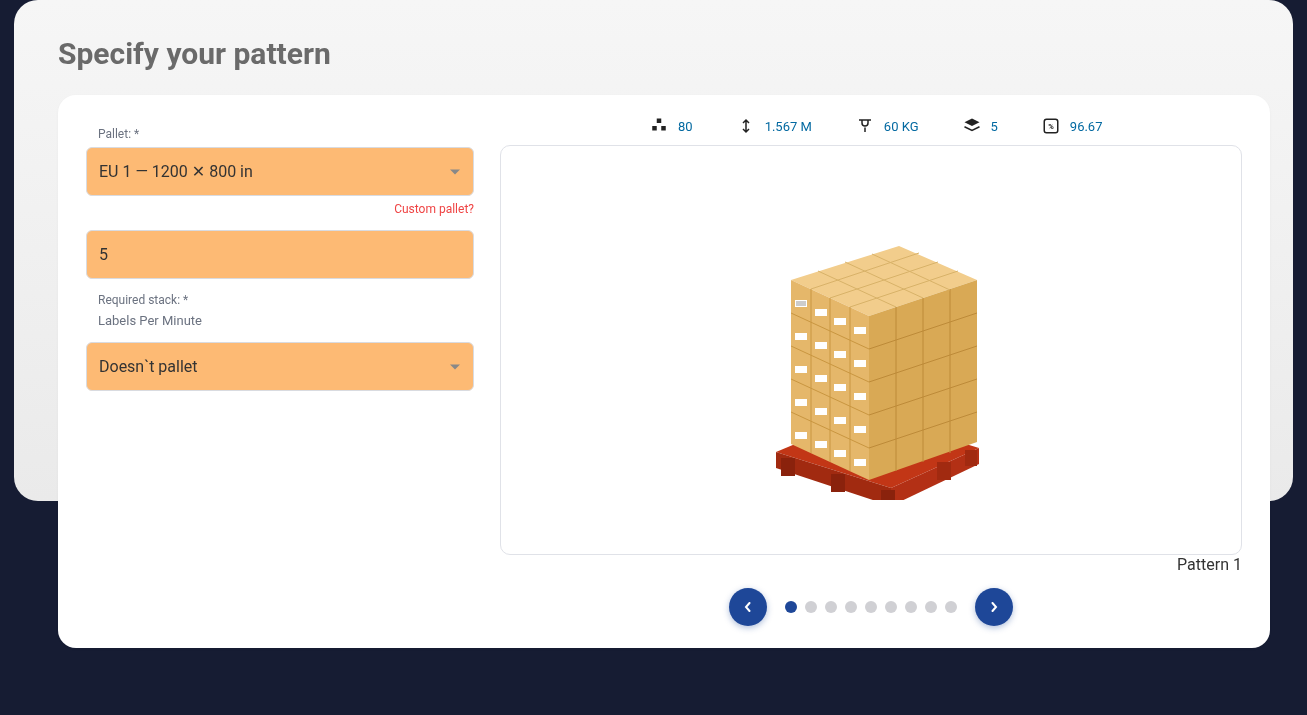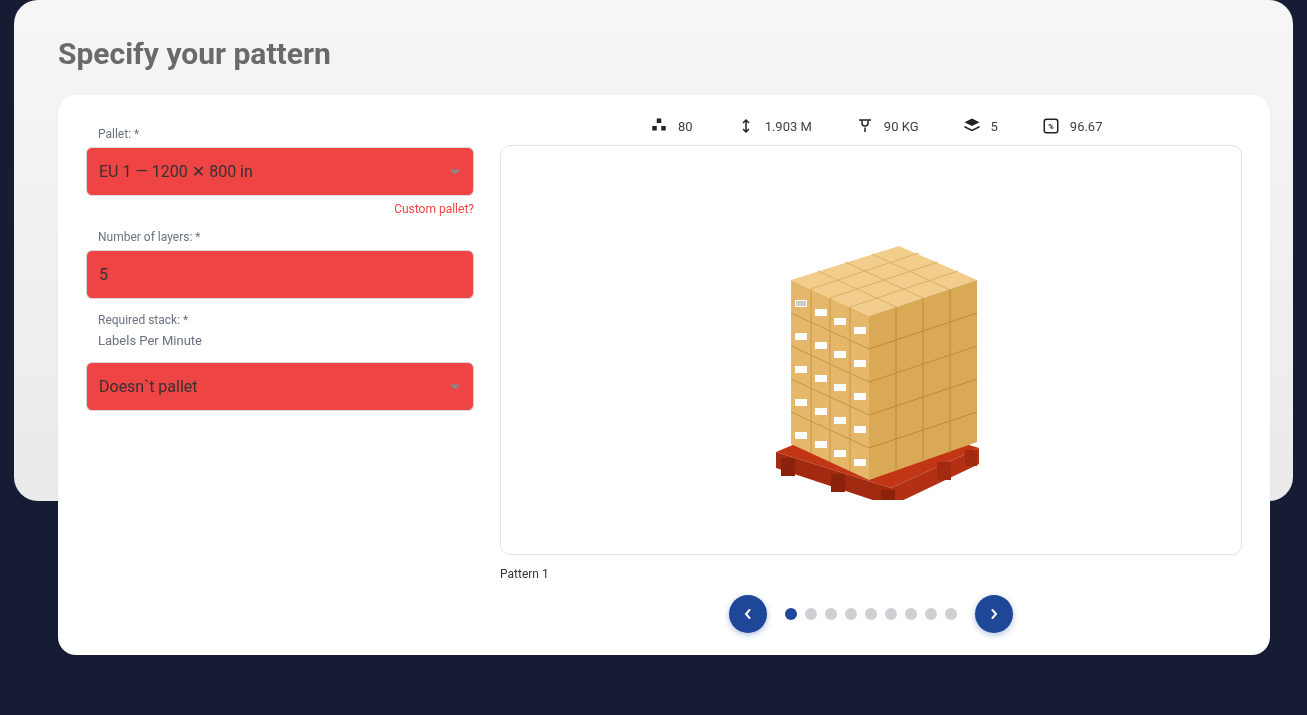--- a/index.html
+++ b/index.html
@@ -44,21 +44,21 @@
     margin-bottom: 6px;
     padding-left: 12px;
   }
   .field-input {
     width: 100%;
     border: 1px solid #d9dbe0;
     border-radius: 6px;
     padding: 14px 40px 14px 12px;
     font-size: 16px;
     color: #333;
-    background: #ef4444;
+    background: #fdba74;
     position: relative;
     cursor: pointer;
     text-align: left;
     font-family: inherit;
   }
   .select-wrap { position: relative; }
   .caret {
     position: absolute;
     right: 14px;
     top: 50%;
@@ -84,40 +84,40 @@
   .preview-col {
     flex: 1;
     display: flex;
     flex-direction: column;
   }
   .stats-bar {
     display: flex;
     gap: 44px;
     padding: 0 0 10px 150px;
     font-size: 13px;
-    color: #404040;
+    color: #0369a1;
     align-items: center;
   }
   .stat { display: flex; align-items: center; gap: 10px; }
   .stat svg, .stat .ico { width: 18px; height: 18px; flex-shrink: 0; }
   .viewer {
     border: 1px solid #e0e2e8;
     border-radius: 10px;
     height: 410px;
     display: flex;
     align-items: center;
     justify-content: center;
     background: #fff;
     overflow: hidden;
   }
   .pattern-label {
-    text-align: left;
-    font-size: 12px;
+    text-align: right;
+    font-size: 16px;
     color: #333;
-    margin-top: 12px;
+    margin-top: 0;
   }
   .paginator {
     display: flex;
     align-items: center;
     justify-content: center;
     gap: 8px;
     margin-top: 14px;
   }
   .nav-btn {
     width: 38px; height: 38px;
@@ -156,21 +156,20 @@
         <label class="field-label">Pallet: *</label>
         <div class="select-wrap">
           <button class="field-input">EU 1 — 1200 ✕ 800 in</button>
           <span class="caret"></span>
         </div>
         <div class="hint-right">Custom pallet?</div>
       </div>
 
 
       <div class="field">
-        <label class="field-label">Number of layers: *</label>
         <input class="field-input" value="5" style="">
       </div>
 
       <div class="field">
         <label class="field-label">Required stack: *</label>
         <div class="hint-left">Labels Per Minute</div>
       </div>
 
       <div class="field">
         <div class="select-wrap">
@@ -189,27 +188,27 @@
               <rect x="9" y="2" width="6" height="6"></rect>
               <rect x="3" y="12" width="6" height="6"></rect>
               <rect x="15" y="12" width="6" height="6"></rect>
             </svg>
           <span>80</span>
         </div>
         <div class="stat">
           <svg viewBox="0 0 24 24" stroke="#222" stroke-width="2" fill="none">
               <path d="M12 4v16M8 8l4-4 4 4M8 16l4 4 4-4"></path>
             </svg>
-          <span>1.903 M</span>
+          <span>1.567 M</span>
         </div>
         <div class="stat">
           <svg viewBox="0 0 24 24" stroke="#222" stroke-width="2" fill="none">
               <path d="M4 4h16M8 4v4a4 4 0 008 0V4M12 14v6"></path>
             </svg>
-          <span>90 KG</span>
+          <span>60 KG</span>
         </div>
         <div class="stat">
           <svg viewBox="0 0 24 24" fill="#222">
               <path d="M12 2l10 5-10 5L2 7l10-5z"></path>
               <path d="M2 13l10 5 10-5" fill="none" stroke="#222" stroke-width="2"></path>
             </svg>
           <span>5</span>
         </div>
         <div class="stat">
           <svg viewBox="0 0 24 24" fill="#222">

